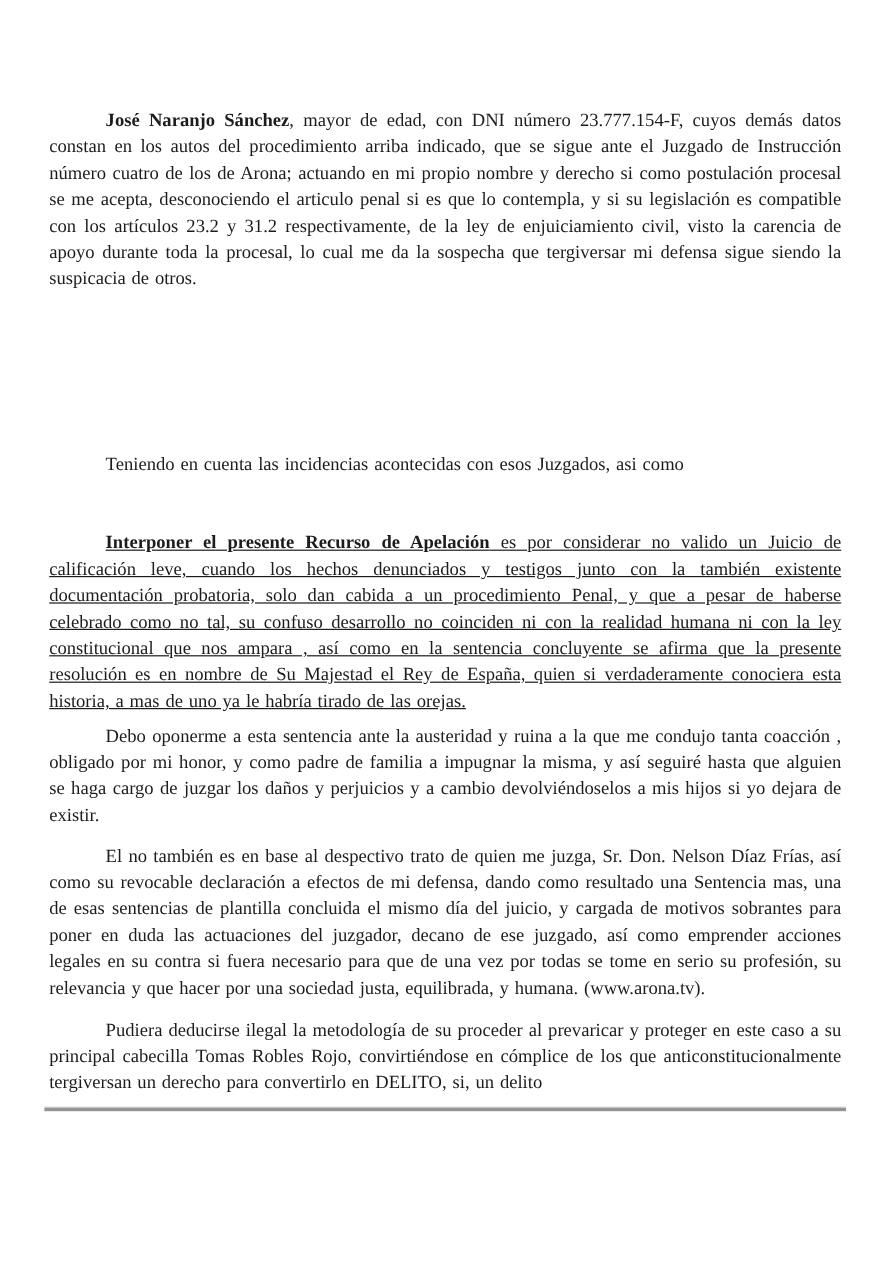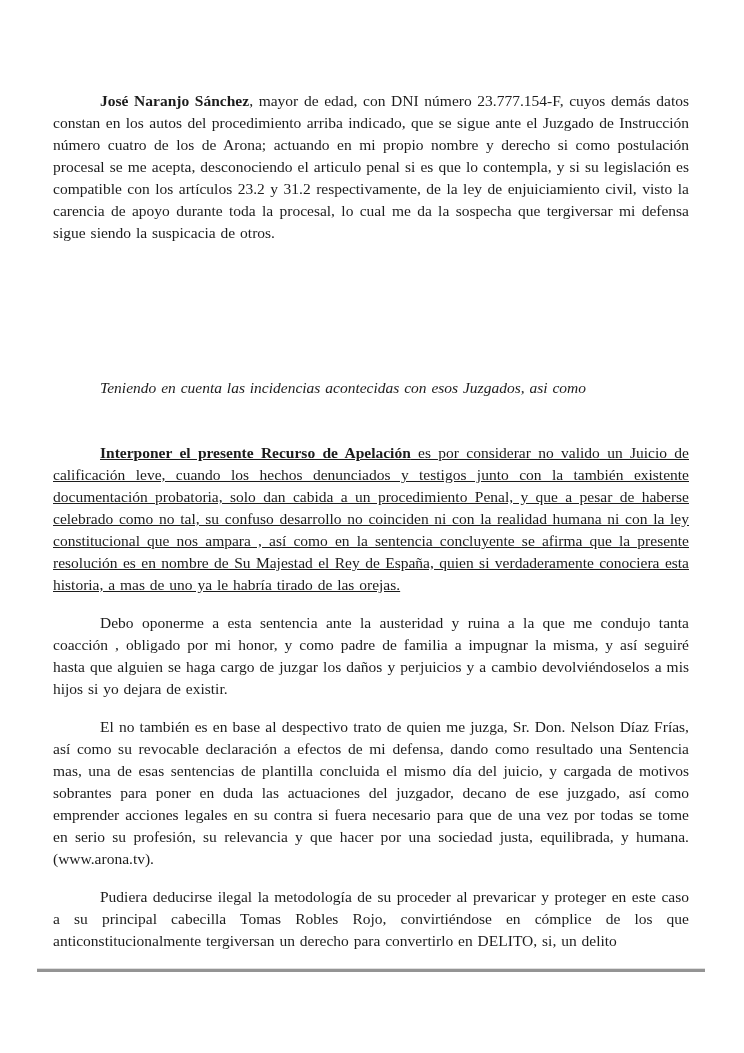--- a/index.html
+++ b/index.html
@@ -18,30 +18,30 @@
     line-height: 22px;
     color: #1c1c1c;
   }
   .content {
     position: absolute;
     left: 37px;
     top: 0;
     width: 668px;
   }
   .para {
-    margin: 16px;
+    margin: 4px;
     text-align: justify;
     text-indent: 47px;
     word-spacing: 1px;
   }
   .para b, .para strong {
     font-weight: bold;
   }
   .p-intro        { margin-top: 90px; }
-  .p-transition   { margin-top: 133px; font-style: italic; }
+  .p-transition   { margin-top: 133px; }
   .p-grounds      { margin-top: 43px; text-decoration: underline; }
   .p-opposition   { margin-top: 7px; }
   .p-judge        { margin-top: 12px; }
   .p-prevaricate  { margin-top: 13px; }
   .footer-rule {
     margin-top: 8px;
     width: 668px;
   }
   .rule-light {
     height: 1px;

